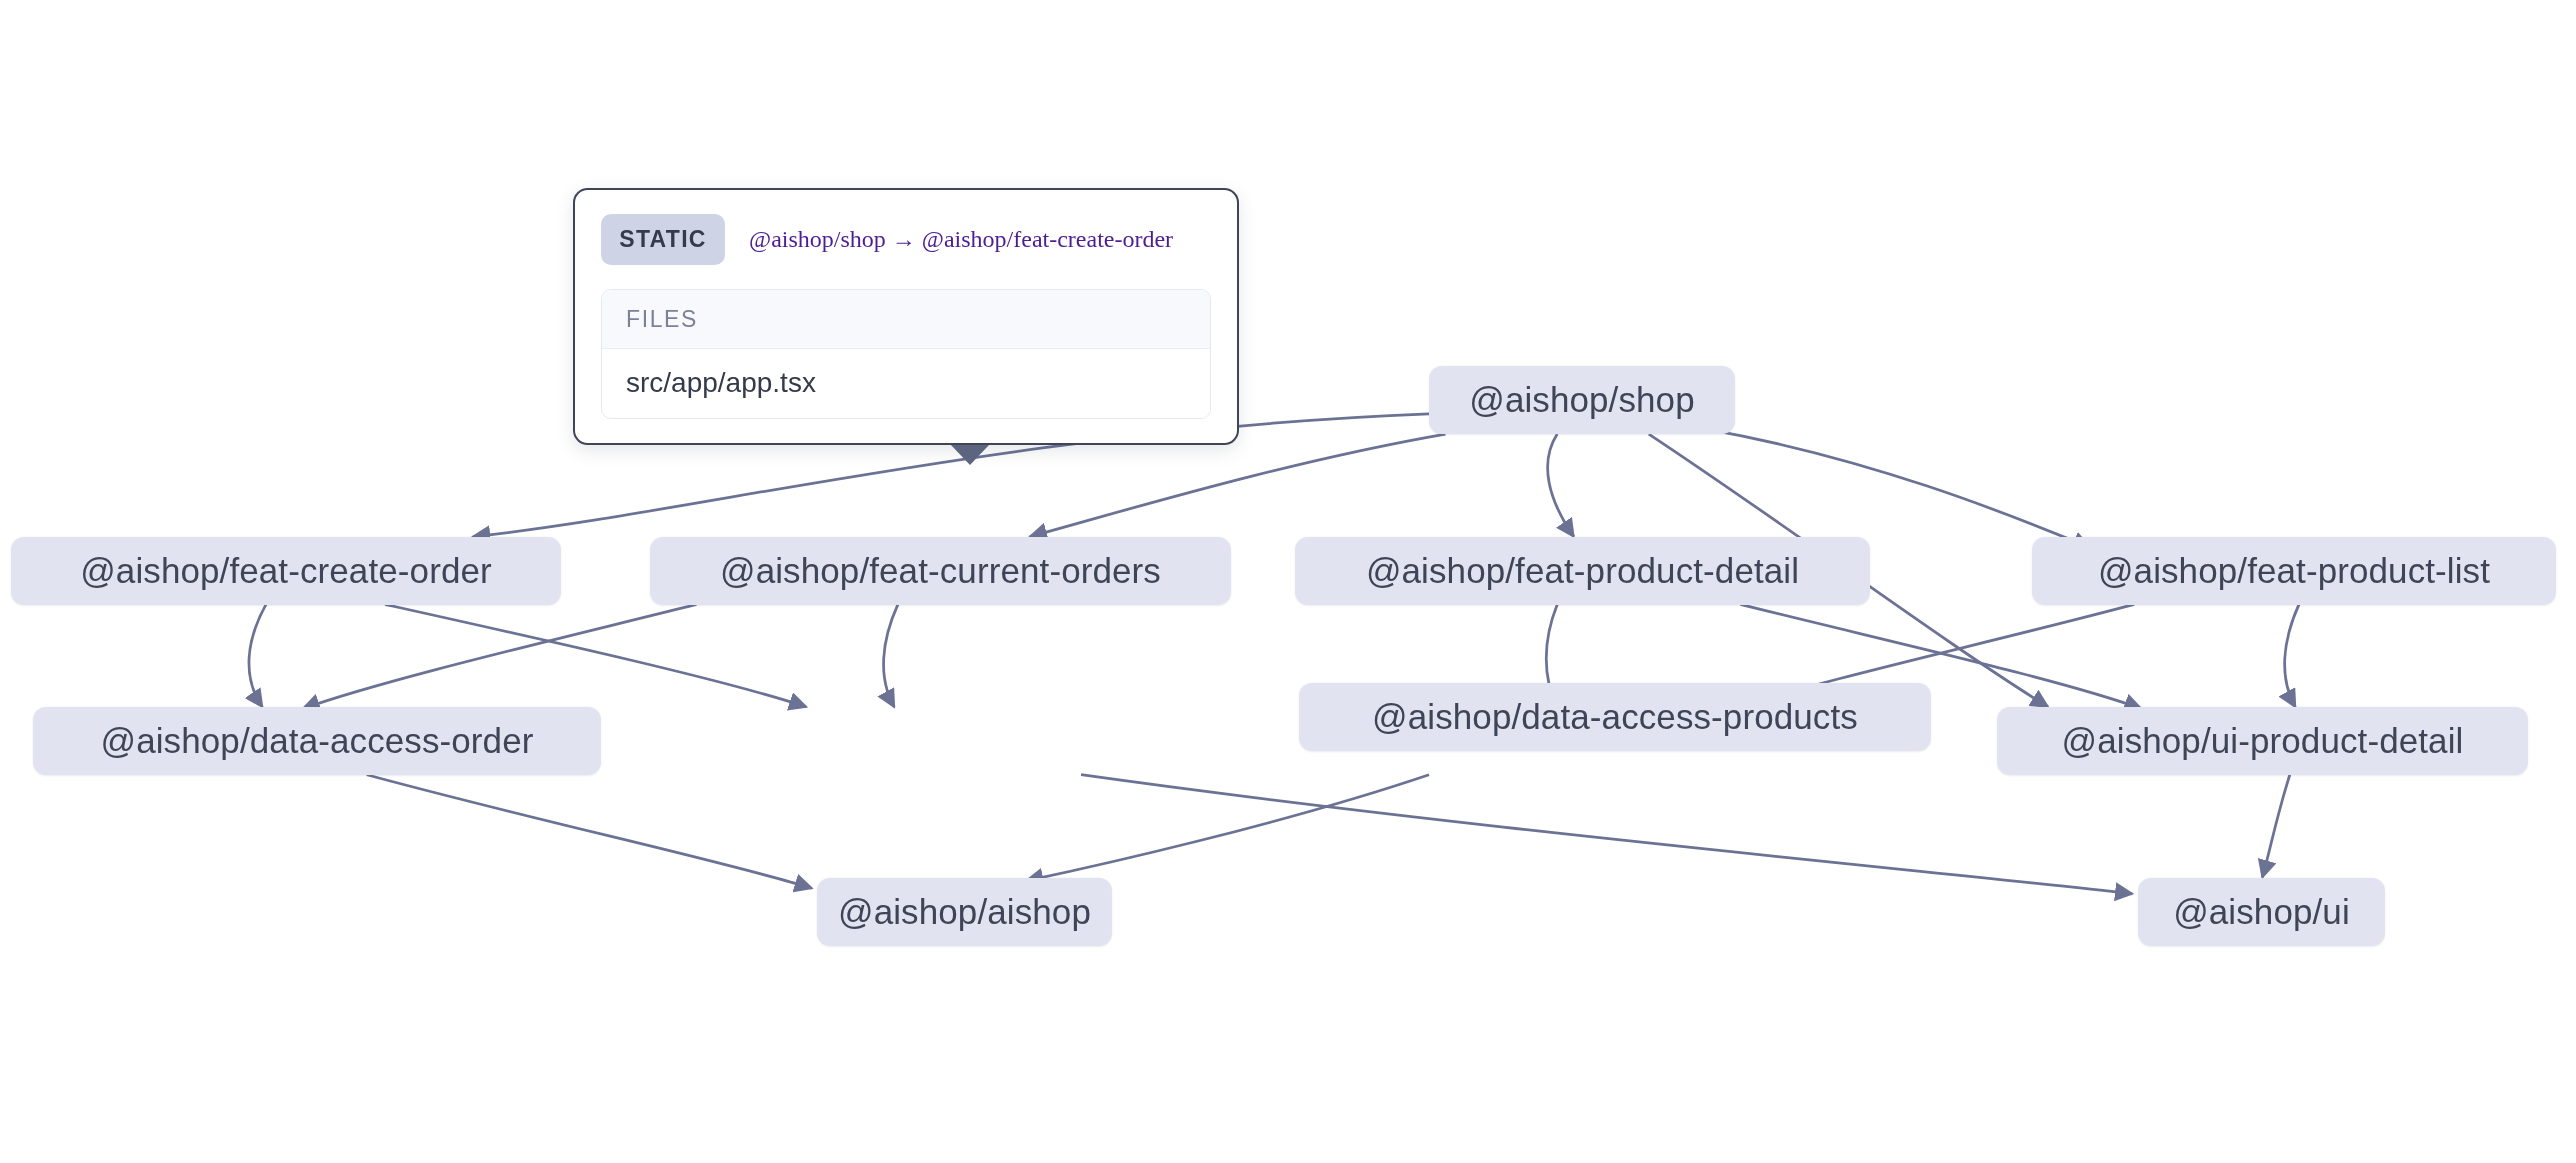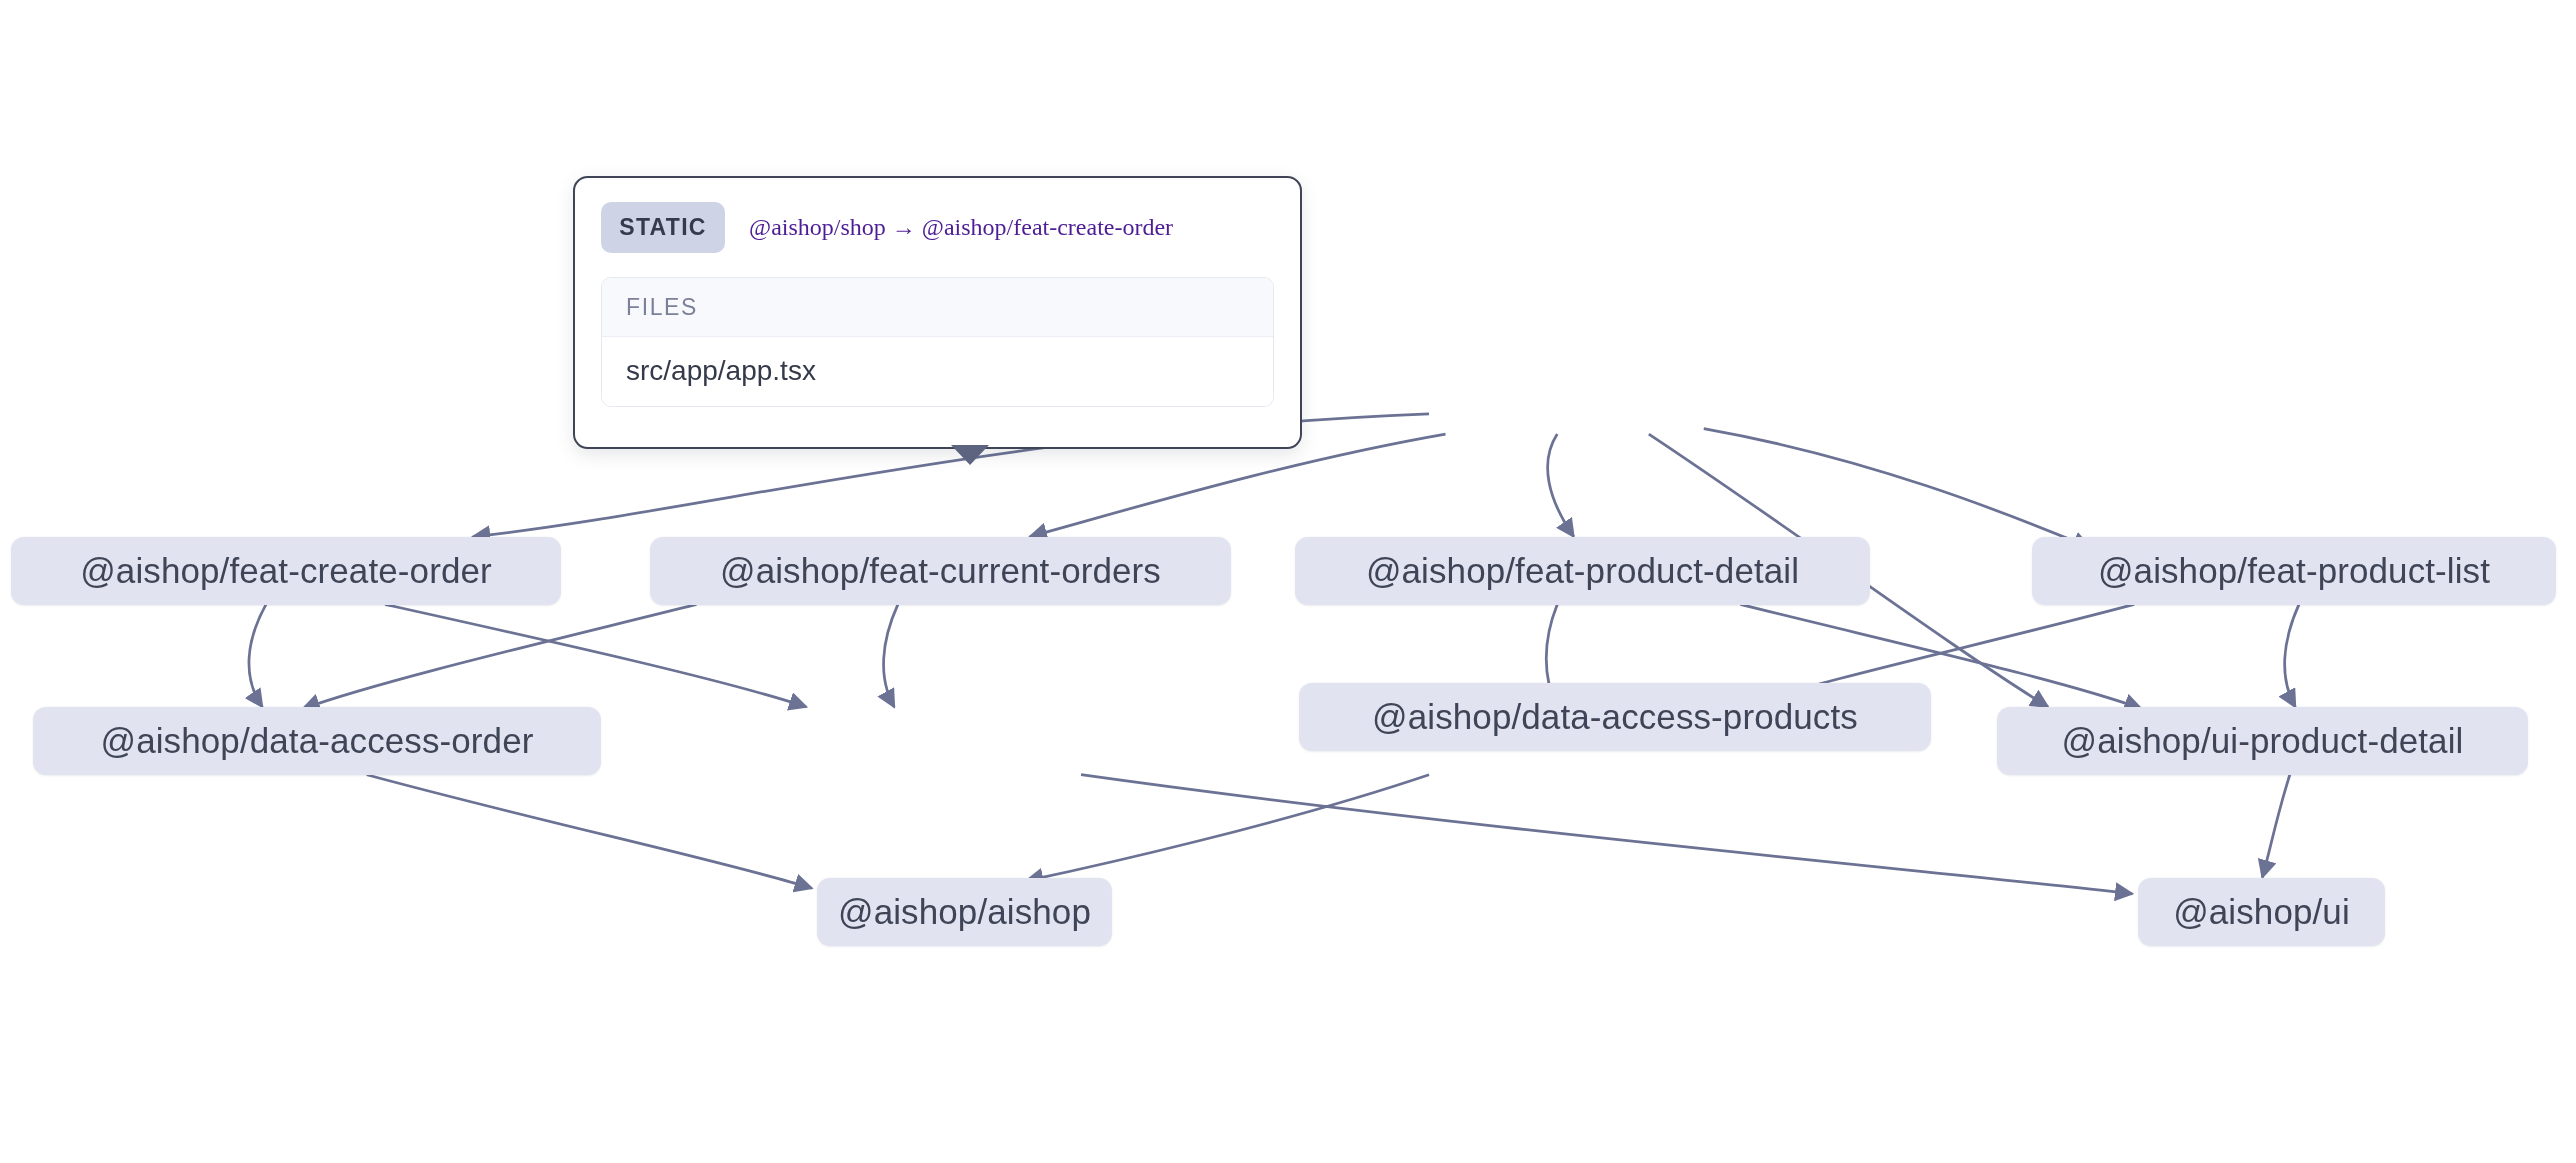--- a/index.html
+++ b/index.html
@@ -48,27 +48,27 @@
     box-shadow: 0 0.9px 1.8px rgba(60,66,90,0.10);
   }
   .node-label {
     pointer-events: none;
   }
 
   
   .tooltip-card {
     position: absolute;
     left: 573px;
-    top: 176px;
-    width: 729px;
+    top: 188px;
+    width: 666px;
     box-sizing: border-box;
     background: #ffffff;
     border: 2.7px solid #3f4557;
     border-radius: 14.7px;
-    padding: 24px 26px 40px 26px;
+    padding: 24px 26px 24px 26px;
     box-shadow: 0 5.5px 16.5px rgba(63,69,87,0.13);
     z-index: 40;
   }
   .tooltip-pointer {
     position: absolute;
     left: 951px;
     top: 445px;
     width: 0;
     height: 0;
     border-left: 19px solid transparent;
@@ -151,20 +151,23 @@
       <path d="M 2330 660 C 2180 700, 1990 742, 1900 772"></path>
       <path d="M 2510 660 C 2492 700, 2488 740, 2506 772"></path>
 
       <path d="M 400 846 C 600 900, 790 940, 886 970"></path>
       <path d="M 1560 846 C 1400 900, 1200 945, 1120 962"></path>
       <path d="M 1180 846 C 1600 905, 2100 950, 2328 976"></path>
       <path d="M 2500 846 C 2486 890, 2478 930, 2470 958"></path>
     </g>
   </svg>
 
+  <div class="node" style="left:1429px; top:366px; width:306px; height:68px;">
+    <span class="node-label">@aishop/shop</span>
+  </div>
   <div class="node" style="left:11px; top:537px; width:550px; height:68px;">
     <span class="node-label">@aishop/feat-create-order</span>
   </div>
   <div class="node" style="left:650px; top:537px; width:581px; height:68px;">
     <span class="node-label">@aishop/feat-current-orders</span>
   </div>
   <div class="node" style="left:1295px; top:537px; width:575px; height:68px;">
     <span class="node-label">@aishop/feat-product-detail</span>
   </div>
   <div class="node" style="left:2032px; top:537px; width:524px; height:68px;">

